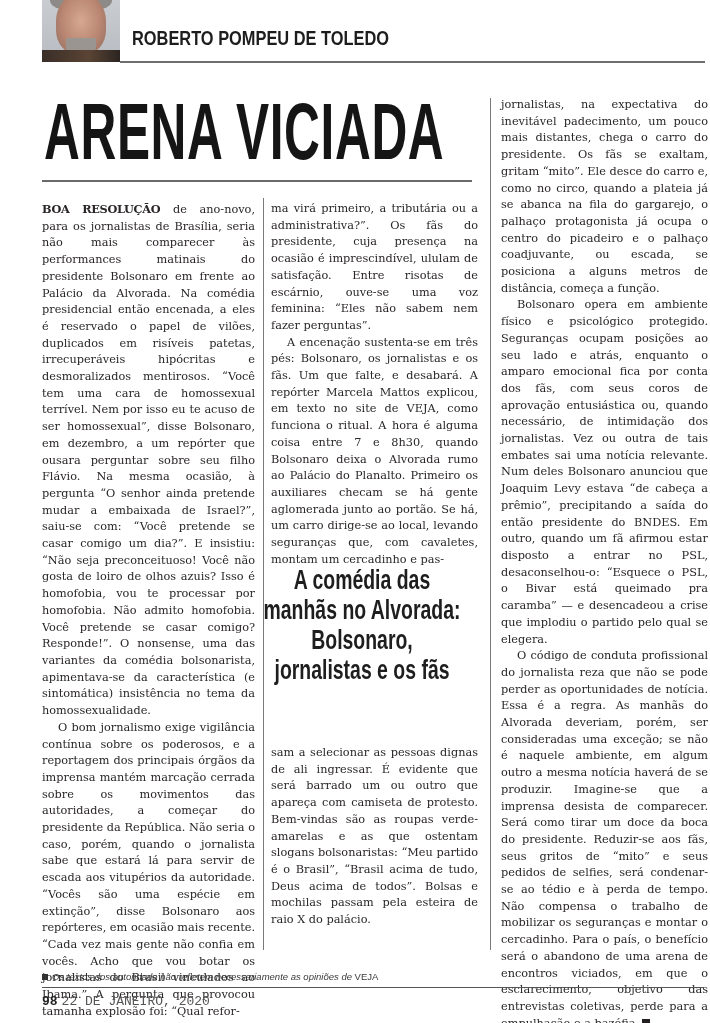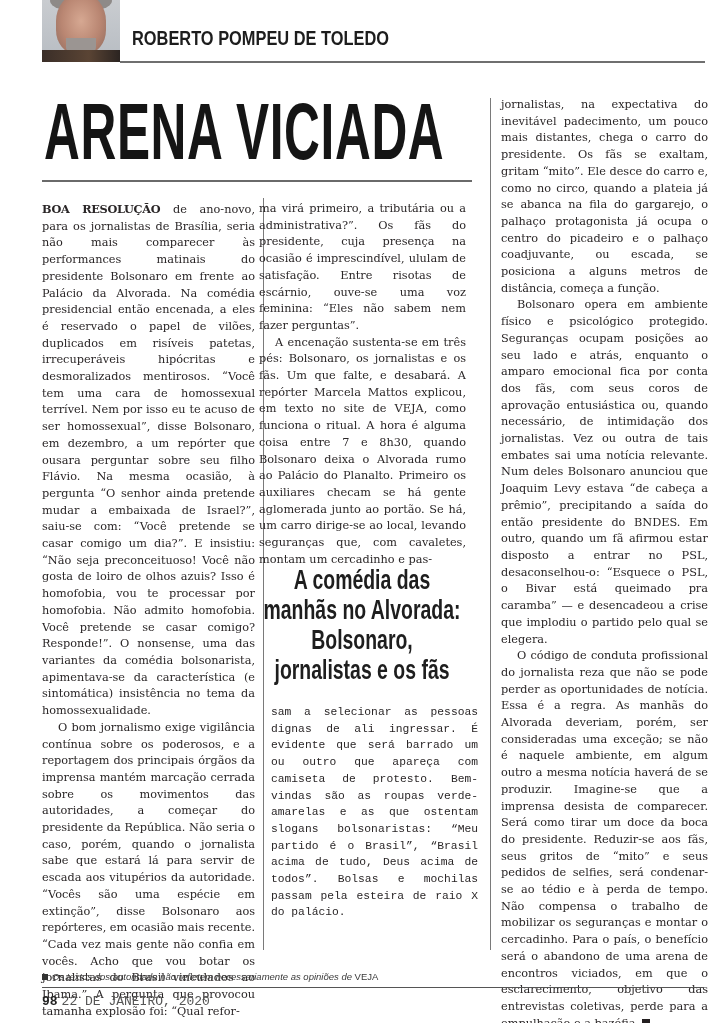--- a/index.html
+++ b/index.html
@@ -58,22 +58,22 @@
     position: absolute;
     font-family: "DejaVu Serif", serif;
     font-size: 11.3px; line-height: 16.7px;
     color: #2a2627;
     text-align: justify;
     hyphens: manual;
   }
   .col p { margin: 0; text-indent: 0; }
   .col p.ind { text-indent: 16px; }
   .col1 { left: 42px; top: 201px; width: 213px; }
-  .col2 { left: 259px; top: 201px; width: 207px; }
-  .col2b { left: 271px; top: 704px; width: 207px; font-family: Liberation Mono, monospace; }
+  .col2 { left: 271px; top: 201px; width: 207px; }
+  .col2b { left: 271px; top: 745px; width: 207px; }
   .col3 { left: 501px; top: 97px; width: 207px; }
   .vrule {
     position: absolute; width: 1px; background: #7a7a7a;
   }
   .v1 { left: 263px; top: 198px; height: 752px; }
   .v2 { left: 490px; top: 98px; height: 852px; }
   .lead { font-weight: bold; letter-spacing: -0.3px; }
   .pull {
     position: absolute; left: 258px; top: 565px; width: 207px;
     text-align: center;

